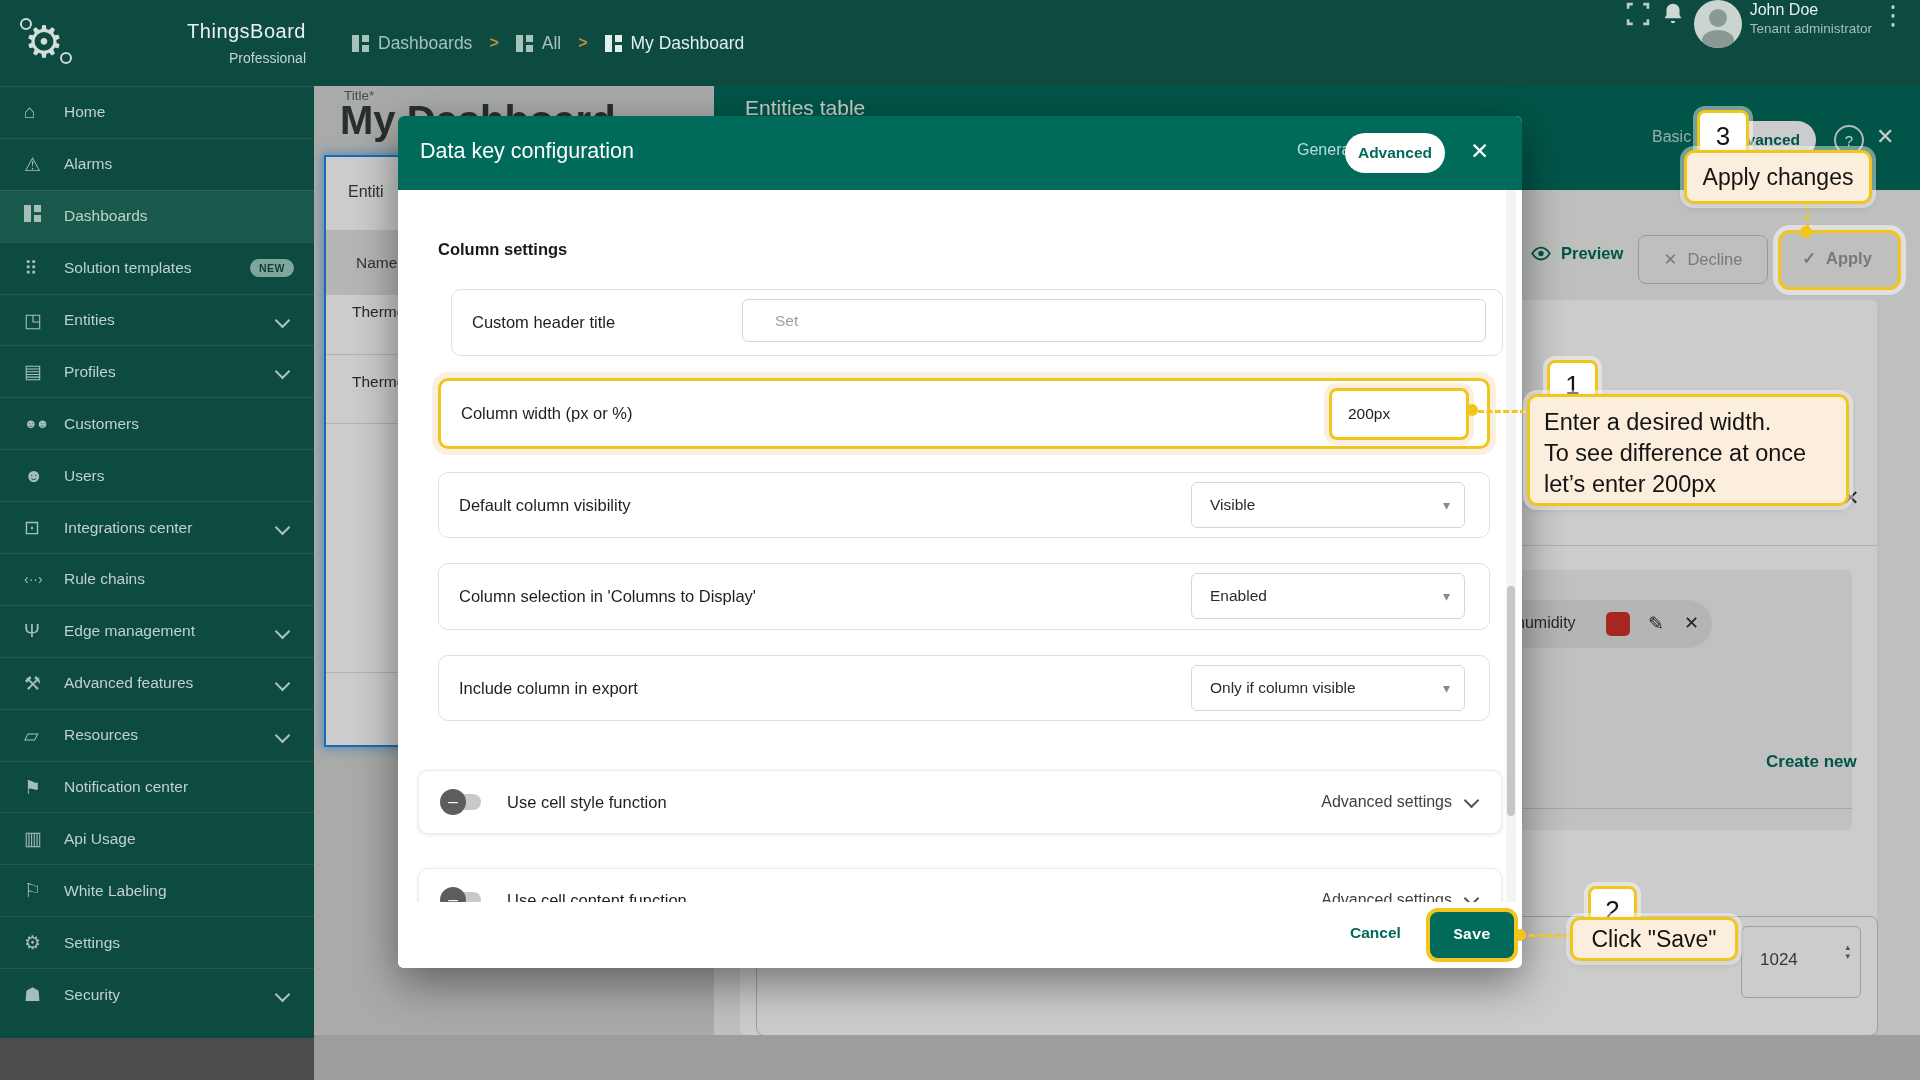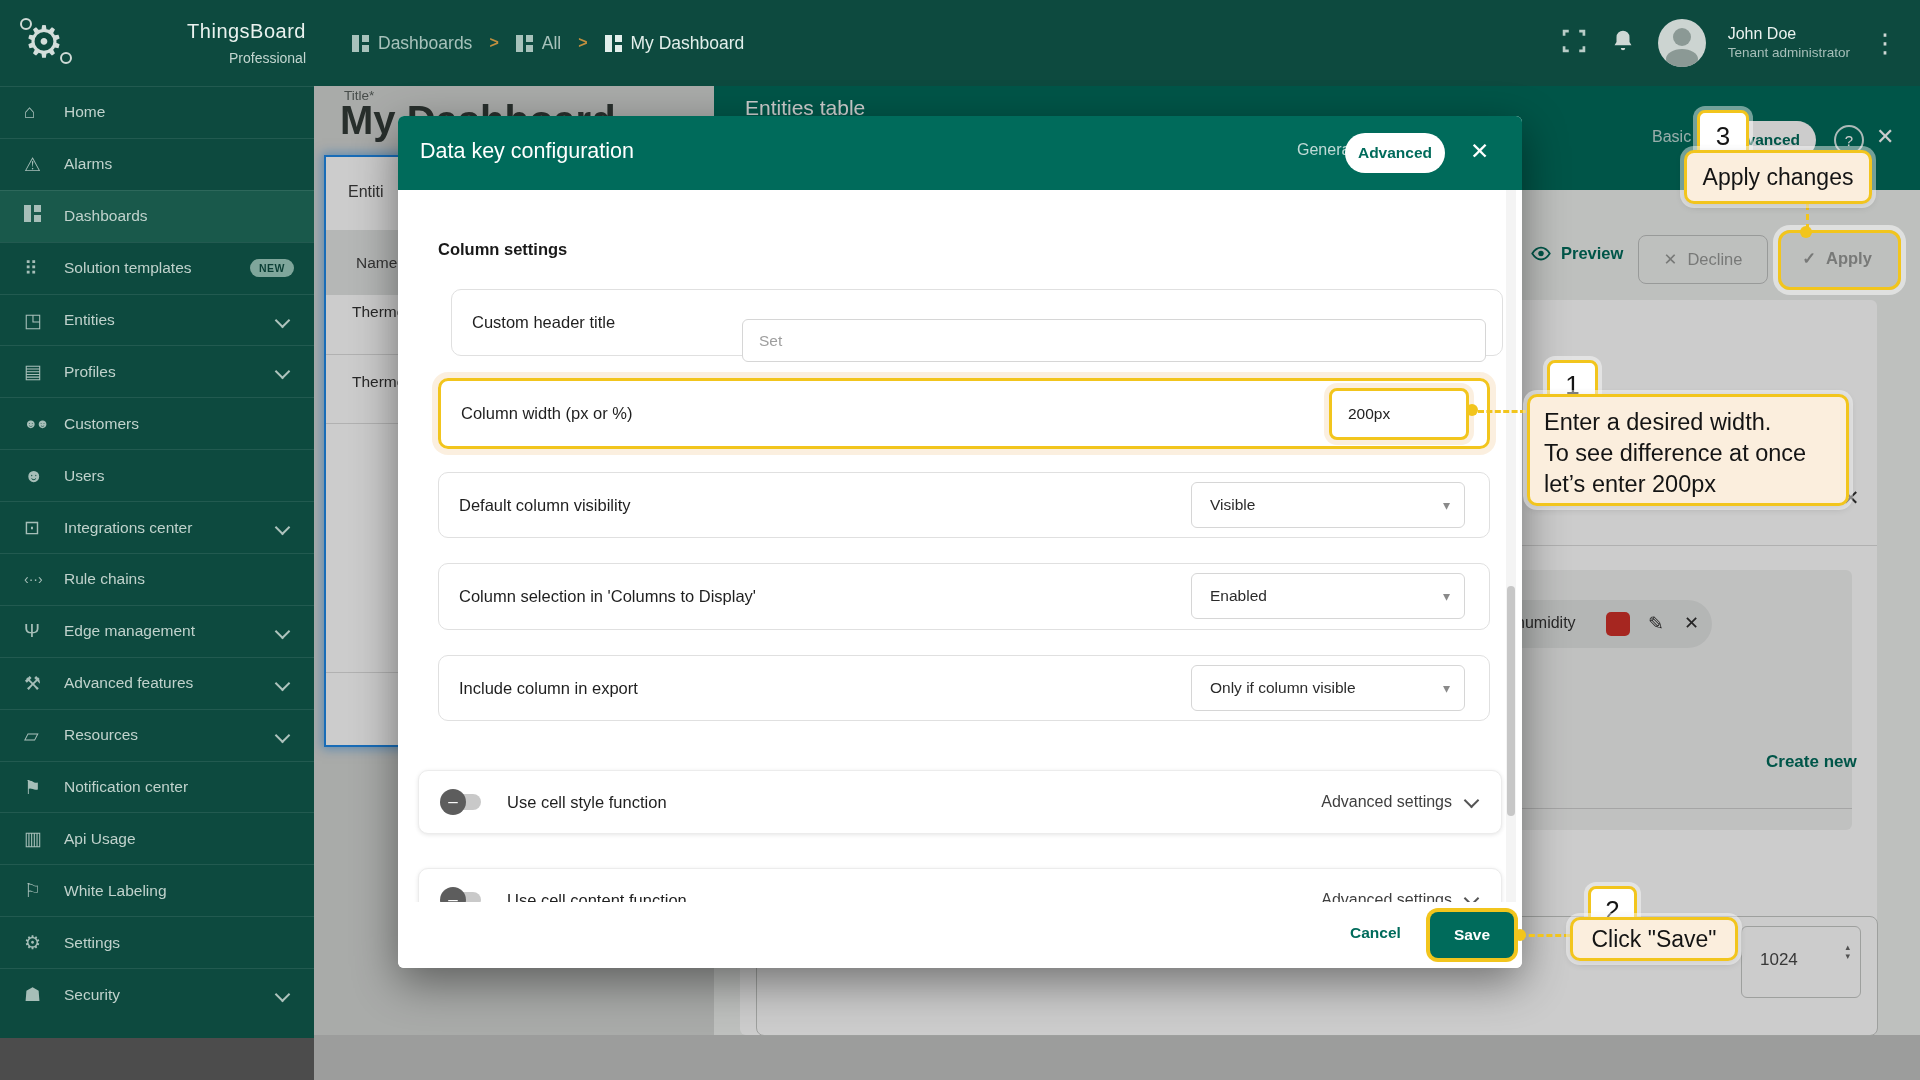--- a/index.html
+++ b/index.html
@@ -17,21 +17,21 @@
   .brand .be{font-size:14px;color:#c2d5cf;text-align:right;margin-top:2px;}
   .crumbs{position:absolute;left:352px;top:0;height:86px;display:flex;align-items:center;gap:10px;}
   .crumb{display:flex;align-items:center;gap:9px;font-size:17.5px;color:#a7c2bb;}
   .crumb.cur{color:#e2efeb;}
   .csep{color:#c08f3f;font-size:16px;font-weight:bold;margin:0 7px;}
   .dash-ic{position:relative;width:17px;height:17px;display:inline-block;}
   .dash-ic i{position:absolute;background:currentColor;}
   .dash-ic .a{left:0;top:0;width:7px;height:17px;}
   .dash-ic .b{left:10px;top:0;width:7px;height:7px;}
   .dash-ic .c{left:10px;top:10px;width:7px;height:7px;}
-  .tb-right{position:absolute;right:26px;top:0;height:86px;display:flex;align-items:center;gap:22px;}
+  .tb-right{position:absolute;right:18px;top:0;height:86px;display:flex;align-items:flex-start;gap:8px;}
   .avatar{width:48px;height:48px;border-radius:50%;background:#ccd4d1;position:relative;overflow:hidden;}
   .avatar .hd{position:absolute;left:15px;top:9px;width:18px;height:18px;border-radius:50%;background:#8b9995;}
   .avatar .bd{position:absolute;left:8px;top:30px;width:32px;height:20px;border-radius:50%;background:#8b9995;}
   .uname{font-size:16px;color:#eaf2ef;line-height:20px;}
   .urole{font-size:13.5px;color:#a7bfb9;line-height:18px;}
   .vdots{font-size:26px;color:#cfd8d5;width:22px;text-align:center;}
 
   
   .sidebar{position:absolute;left:0;top:86px;width:314px;height:952px;background:#0d4a3f;z-index:30;}
   .sitem{height:50.9px;display:flex;align-items:center;padding:0 20px 0 24px;
@@ -99,22 +99,22 @@
   .m-title{position:absolute;left:22px;top:23px;font-size:21.5px;font-weight:500;color:#fff;}
   .m-general{position:absolute;left:863px;top:25px;font-size:16px;color:rgba(255,255,255,.75);margin-left:36px;}
   .m-advpill{position:absolute;left:947px;top:17px;width:100px;height:40px;background:#fff;border-radius:20px;
              display:flex;align-items:center;justify-content:center;font-size:15.5px;font-weight:bold;color:#006b5b;}
   .m-close{position:absolute;left:1072px;top:22px;font-size:23px;color:#fff;}
   .m-section{position:absolute;left:40px;top:124px;font-size:16.5px;font-weight:bold;color:#191919;}
   .mrow{position:absolute;left:40px;width:1052px;border:1px solid #e0e0e0;border-radius:10px;
         display:flex;align-items:center;padding-left:20px;box-sizing:border-box;}
   .mrow .rlabel{font-size:16.5px;color:#1f1f1f;}
   .mrow.hl{border:3px solid #f2c51d;box-shadow:0 0 0 6px rgba(251,238,221,.95);}
-  .minput{position:absolute;left:290px;top:29px;width:744px;height:43px;border:1px solid #d6d6d6;border-radius:6px;
-          padding:0 16px;font-size:15.5px;color:#333;font-family:"Liberation Sans",sans-serif;box-sizing:border-box;outline:none;}
+  .minput{position:absolute;left:290px;top:9px;width:744px;height:43px;border:1px solid #d6d6d6;border-radius:6px;
+          padding:0 32px;font-size:15.5px;color:#333;font-family:"Liberation Sans",sans-serif;box-sizing:border-box;outline:none;}
   .minput::placeholder{color:#9e9e9e;}
   .minput2{position:absolute;left:888px;top:7px;width:140px;height:52px;border:3px solid #f2c51d;border-radius:8px;
            box-shadow:0 0 0 5px rgba(251,238,221,.95);padding:0 16px;font-size:15.5px;color:#222;
            font-family:"Liberation Sans",sans-serif;box-sizing:border-box;outline:none;}
   .mselect{position:absolute;left:752px;top:9px;width:274px;height:46px;border:1px solid #d6d6d6;border-radius:6px;
            display:flex;align-items:center;padding:0 40px 0 18px;font-size:15.5px;color:#2b2b2b;box-sizing:border-box;}
   .mselect::after{content:"▾";position:absolute;right:14px;color:#8a8a8a;font-size:14px;}
   .tgrow{position:absolute;left:20px;width:1084px;height:64px;border:1px solid #ececec;border-radius:10px;
          box-shadow:0 1px 4px rgba(0,0,0,.10);display:flex;align-items:center;padding:0 24px;box-sizing:border-box;background:#fff;}
   .toggle{width:38px;height:16px;background:#c9c9c9;border-radius:8px;position:relative;margin-right:26px;flex:0 0 38px;}
@@ -122,21 +122,21 @@
                 color:#fff;display:flex;align-items:center;justify-content:center;font-size:17px;}
   .tglabel{font-size:16.5px;color:#1f1f1f;}
   .tgright{margin-left:auto;display:flex;align-items:center;gap:14px;font-size:16px;color:#3f3f3f;}
   .chevd{width:9px;height:9px;border-right:2.2px solid #555;border-bottom:2.2px solid #555;transform:rotate(45deg);margin-top:-4px;}
   .m-scroll{position:absolute;left:1108px;top:74px;width:10px;height:712px;background:#f4f4f4;}
   .m-thumb{position:absolute;left:1109px;top:470px;width:8px;height:230px;background:#c7c7c7;border-radius:4px;}
   .m-foot{position:absolute;left:0;top:786px;width:1124px;height:66px;background:#fff;border-radius:0 0 6px 6px;z-index:5;}
   .m-cancel{position:absolute;left:952px;top:22px;font-size:15.5px;font-weight:bold;color:#006b5b;}
   .m-save{position:absolute;left:1032px;top:10px;width:84px;height:46px;background:#006b5b;border:none;border-radius:8px;
           color:#fff;font-size:15.5px;font-weight:bold;box-shadow:0 0 0 4px #f2c51d,0 0 0 8px rgba(255,255,255,.55);
-          font-family:Liberation Sans, sans-serif;}
+          font-family:Liberation Mono, monospace;}
 
   
   .co{z-index:60;position:absolute;}
   .co-badge{background:#fff;border:3px solid #f2c51d;border-radius:8px;display:flex;align-items:center;justify-content:center;
             font-size:26px;color:#151515;box-shadow:0 0 0 4px rgba(255,255,255,.45);}
   .co-box{background:#fbeedd;border:3px solid #f2c51d;border-radius:10px;color:#141414;
           box-shadow:0 0 0 4px rgba(255,255,255,.45),0 2px 8px rgba(0,0,0,.2);box-sizing:border-box;}
   .co-dash-h{height:0;border-top:3px dashed #f2c51d;}
   .co-dash-v{width:0;border-left:3px dashed #f2c51d;}
   .co-dot{background:#f2c51d;border-radius:50%;}

